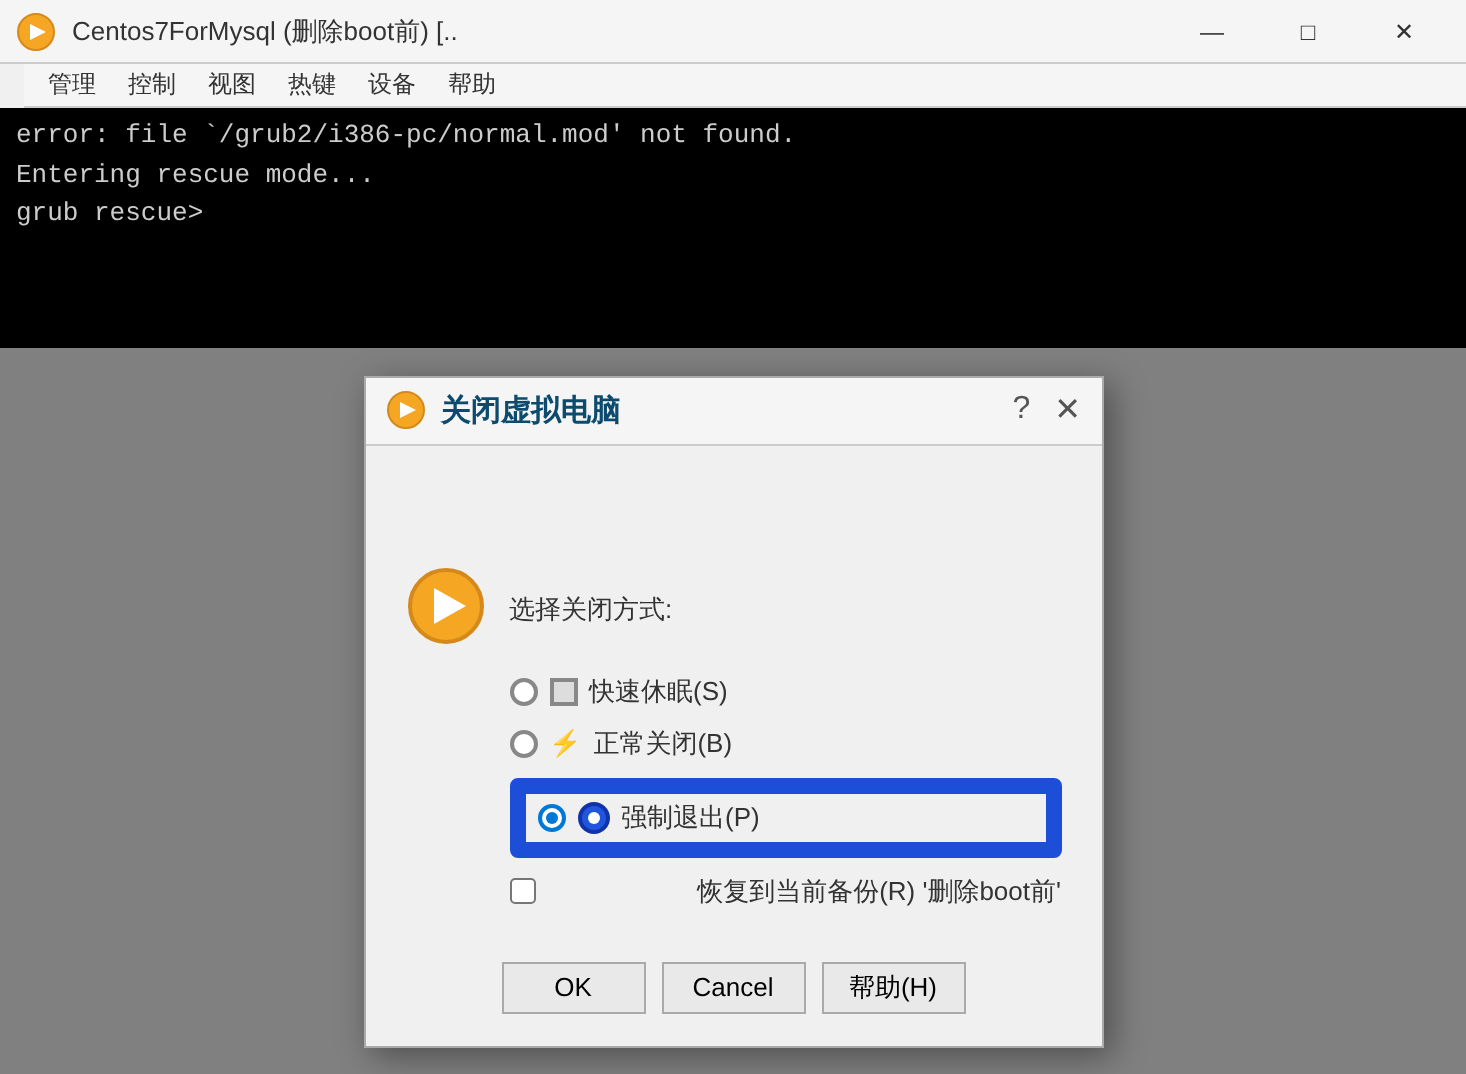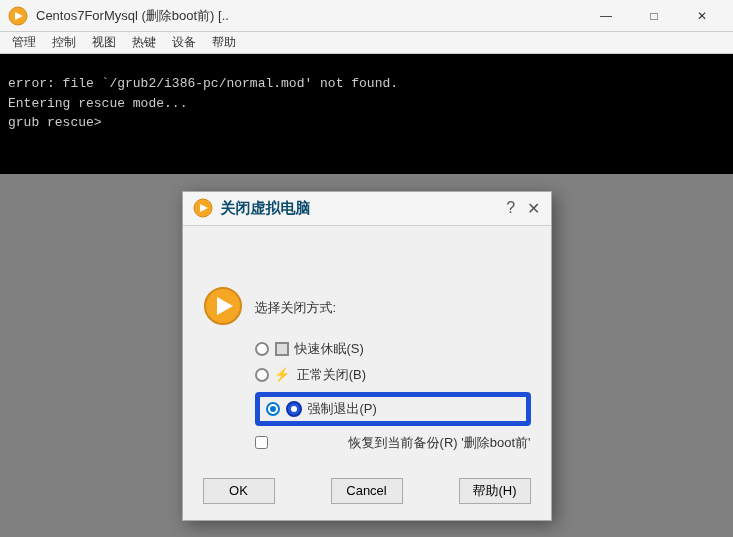--- a/index.html
+++ b/index.html
@@ -50,35 +50,36 @@
     }
 
     
     .menu-bar {
       display: flex;
       background: #f5f5f5;
       border-bottom: 1px solid #ccc;
       height: 22px;
       padding: 0 4px;
       align-items: center;
+      margin-left: 12px;
     }
     .menu-item {
       font-size: 12px;
       color: #333;
       padding: 2px 8px;
       cursor: pointer;
     }
 
     
     .terminal {
       background: #000;
       color: #ccc;
       font-family: 'Courier New', monospace;
       font-size: 13px;
-      padding: 20px 8px;
+      padding: 4px 8px;
       height: 120px;
       line-height: 1.5;
     }
 
     
     .dialog-overlay {
       position: absolute;
       top: 0; left: 0; right: 0; bottom: 0;
       display: flex;
       align-items: center;
@@ -152,21 +153,21 @@
     .radio-row {
       display: flex;
       align-items: center;
       margin-bottom: 8px;
       font-size: 13px;
       color: #333;
     }
 
     
     .radio-row-highlighted {
-      border: 5px solid #1d4ed8;
+      border: 8px solid #1d4ed8;
       border-radius: 4px;
       padding: 3px 6px;
       margin-bottom: 8px;
       display: flex;
       align-items: center;
       font-size: 13px;
       color: #333;
     }
 
     .checkbox-row {
@@ -178,21 +179,21 @@
       margin-top: 4px;
       justify-content: space-between;
     }
     .checkbox-row input[type="checkbox"] {
       margin-right: 6px;
     }
 
     
     .dialog-footer {
       display: flex;
-      justify-content: space-between;
+      justify-content: center;
       gap: 8px;
       padding: 10px 20px 16px;
     }
     .dialog-btn {
       min-width: 72px;
       height: 26px;
       font-size: 13px;
       border: 1px solid #aaa;
       background: #e9e9e9;
       cursor: pointer;

